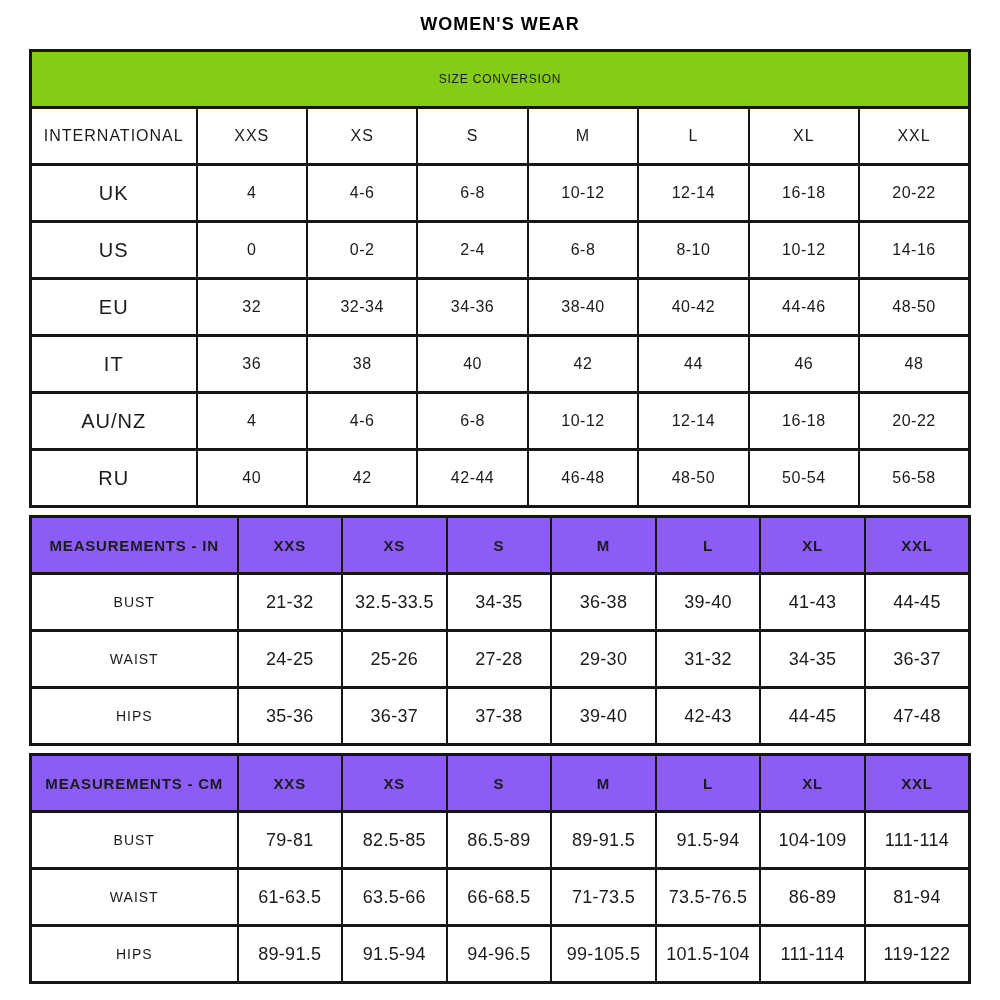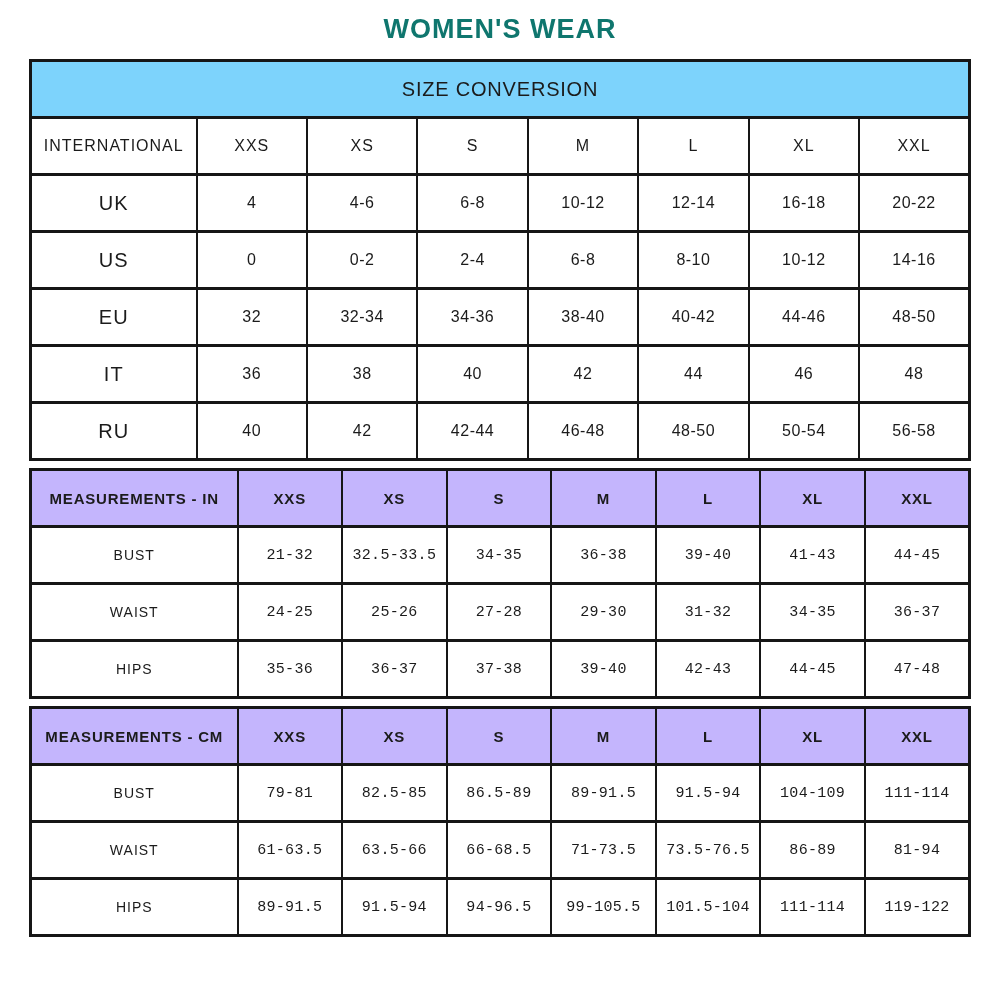--- a/index.html
+++ b/index.html
@@ -2,46 +2,46 @@
 <html><head>
 <meta charset="utf-8">
 <style>
   html,body{margin:0;padding:0;background:#ffffff;}
   body{
     width:1000px;height:1000px;overflow:hidden;
     font-family:"Liberation Sans",sans-serif;color:#1b1b1b;
   }
   .page{padding:8px 29px 0 29px;}
   .title{
-    text-align:center;font-size:27px;font-weight:700;letter-spacing:1px;
-    margin:6px 0 14px 0;color:#0f766e;
+    text-align:center;font-size:18px;font-weight:700;letter-spacing:1px;
+    margin:6px 0 14px 0;color:#000000;
   }
   table.tbl{
     border-collapse:collapse;table-layout:fixed;width:942px;
     border:3px solid #161616;margin:0 0 7px 0;background:#ffffff;
   }
   .tbl th,.tbl td{
     border-style:solid;border-color:#161616;
     border-left-width:2px;border-right-width:2px;
     border-top-width:3px;border-bottom-width:3px;
     text-align:center;vertical-align:middle;padding:0;height:54px;
     font-weight:400;
   }
   
   .banner{
-    height:50px;background:#7dd3fc;font-size:20px;font-weight:700;
+    height:50px;background:#84cc16;font-size:12px;font-weight:700;
     letter-spacing:.8px;color:#1b1b1b;
   }
   
   .t1 .head-row th{background:#ffffff;font-size:16px;font-weight:400;letter-spacing:1px;text-align:center;}
   .t1 td.val{font-size:16px;letter-spacing:.5px;}
   .t1 td.row-label{font-size:20px;letter-spacing:1px;}
   
-  .tm .head-row th{background:#c4b5fd;font-size:15px;font-weight:700;letter-spacing:.8px;}
-  .tm td.val{font-size:15px;letter-spacing:.3px;font-family:Liberation Mono, monospace;}
+  .tm .head-row th{background:#8b5cf6;font-size:15px;font-weight:700;letter-spacing:.8px;}
+  .tm td.val{font-size:18px;letter-spacing:.3px;}
   .tm td.row-label{font-size:14px;letter-spacing:1px;}
 </style>
 </head>
 <body>
 
 <div class="page">
 
   <h1 class="title">WOMEN'S WEAR</h1>
 
   <table class="tbl t1">
@@ -105,20 +105,30 @@
           <td class="row-label">IT</td>
           <td class="val">36</td>
           <td class="val">38</td>
           <td class="val">40</td>
           <td class="val">42</td>
           <td class="val">44</td>
           <td class="val">46</td>
           <td class="val">48</td>
         </tr>
         <tr>
+          <td class="row-label">AU/NZ</td>
+          <td class="val">4</td>
+          <td class="val">4-6</td>
+          <td class="val">6-8</td>
+          <td class="val">10-12</td>
+          <td class="val">12-14</td>
+          <td class="val">16-18</td>
+          <td class="val">20-22</td>
+        </tr>
+        <tr>
           <td class="row-label">RU</td>
           <td class="val">40</td>
           <td class="val">42</td>
           <td class="val">42-44</td>
           <td class="val">46-48</td>
           <td class="val">48-50</td>
           <td class="val">50-54</td>
           <td class="val">56-58</td>
         </tr>
       </tbody>

